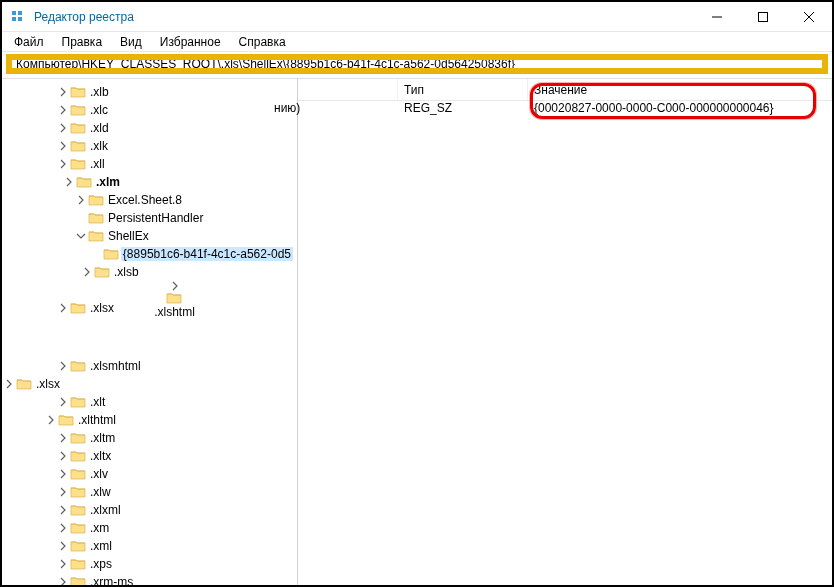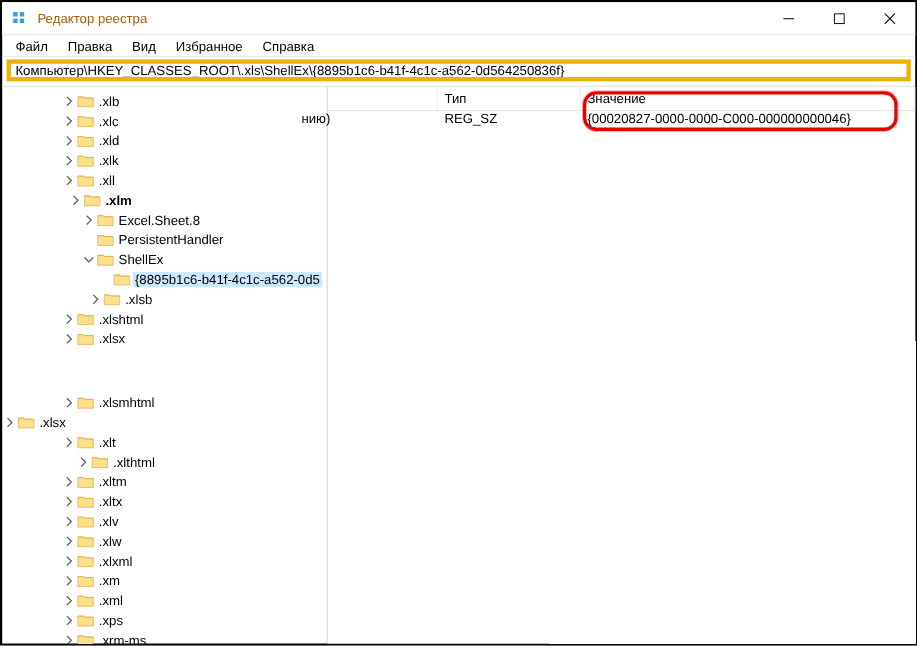--- a/index.html
+++ b/index.html
@@ -1,30 +1,30 @@
 <!DOCTYPE html>
 <html><head>
 <meta charset="utf-8">
 <style>
   * { box-sizing: border-box; margin: 0; padding: 0; font-family: "Segoe UI", Tahoma, sans-serif; font-size: 12px; }
   html, body { width: 834px; height: 587px; overflow: hidden; }
   .window { width: 834px; height: 587px; border: 2px solid #000; background: #fff; display: flex; flex-direction: column; }
   
   .titlebar { height: 30px; background: #fff; display: flex; align-items: center; padding-left: 8px; border-bottom: 1px solid #e8e8e8;}
   .titlebar .icon { width: 16px; height: 16px; margin-right: 8px; display: inline-flex; align-items: center; justify-content: center; }
-  .titlebar .title { flex: 1; font-size: 12px; color: #a16207; }
+  .titlebar .title { flex: 1; font-size: 12px; color: #0369a1; }
   .win-btns { display: flex; height: 100%; }
   .win-btn { width: 46px; display: flex; align-items: center; justify-content: center; }
   .win-btn svg { stroke: #000; stroke-width: 1; fill: none; }
   
   .menubar { height: 20px; display: flex; align-items: center; padding: 0 4px; gap: 2px; border-bottom: 1px solid #e8e8e8;}
   .menu-item { padding: 2px 8px; font-size: 12px; cursor: default; }
   
   .addressbar-wrap { padding: 2px 4px 4px 4px; border-bottom: 1px solid #e0e0e0;}
-  .addressbar { width: 100%; height: 20px; border: 4px solid #eab308; padding: 1px 4px; font-size: 12px; background: #fff; }
+  .addressbar { width: 100%; height: 20px; border: 6px solid #eab308; padding: 1px 4px; font-size: 12px; background: #fff; }
   
   .main { flex: 1; display: flex; min-height: 0; }
   .tree-panel { width: 296px; border-right: 1px solid #d0d0d0; overflow: hidden auto; padding: 4px 0 0 0; position: relative;}
   .tree-panel::-webkit-scrollbar { width: 16px; }
   .tree-panel::-webkit-scrollbar-track { background: #f0f0f0; }
   .tree-panel::-webkit-scrollbar-thumb { background: #c0c0c0; }
   .list-panel { flex: 1; background: #fff; position: relative; }
   
   .tree { list-style: none; }
   .tree-row { display: flex; align-items: center; height: 18px; white-space: nowrap; padding-right: 4px;}
@@ -240,21 +240,21 @@
               </svg>
             </span>
             <span class="folder-icon">
               <svg width="16" height="14" viewBox="0 0 16 14">
                 <path d="M1 3 L1 12 L15 12 L15 4 L7 4 L6 3 Z" fill="#ffe08a" stroke="#d9b24a" stroke-width="0.7"></path>
                 <path d="M1 3 L6 3 L7 4 L15 4" fill="none" stroke="#d9b24a" stroke-width="0.7"></path>
               </svg>
             </span>
             <span class="label">.xlsb</span>
           </li>
-          <li class="tree-row" style="padding-left: 54px;">
+          <li class="tree-row" style="padding-left: 54px; flex-direction: column;">
             <span class="expander">
               <svg width="10" height="10" viewBox="0 0 10 10">
                 <polyline points="3,1 7,5 3,9"></polyline>
               </svg>
             </span>
             <span class="folder-icon">
               <svg width="16" height="14" viewBox="0 0 16 14">
                 <path d="M1 3 L1 12 L15 12 L15 4 L7 4 L6 3 Z" fill="#ffe08a" stroke="#d9b24a" stroke-width="0.7"></path>
                 <path d="M1 3 L6 3 L7 4 L15 4" fill="none" stroke="#d9b24a" stroke-width="0.7"></path>
               </svg>
@@ -310,21 +310,21 @@
               </svg>
             </span>
             <span class="folder-icon">
               <svg width="16" height="14" viewBox="0 0 16 14">
                 <path d="M1 3 L1 12 L15 12 L15 4 L7 4 L6 3 Z" fill="#ffe08a" stroke="#d9b24a" stroke-width="0.7"></path>
                 <path d="M1 3 L6 3 L7 4 L15 4" fill="none" stroke="#d9b24a" stroke-width="0.7"></path>
               </svg>
             </span>
             <span class="label">.xlt</span>
           </li>
-          <li class="tree-row" style="padding-left: 67px;">
+          <li class="tree-row" style="padding-left: 42px;">
             <span class="expander">
               <svg width="10" height="10" viewBox="0 0 10 10">
                 <polyline points="3,1 7,5 3,9"></polyline>
               </svg>
             </span>
             <span class="folder-icon">
               <svg width="16" height="14" viewBox="0 0 16 14">
                 <path d="M1 3 L1 12 L15 12 L15 4 L7 4 L6 3 Z" fill="#ffe08a" stroke="#d9b24a" stroke-width="0.7"></path>
                 <path d="M1 3 L6 3 L7 4 L15 4" fill="none" stroke="#d9b24a" stroke-width="0.7"></path>
               </svg>

